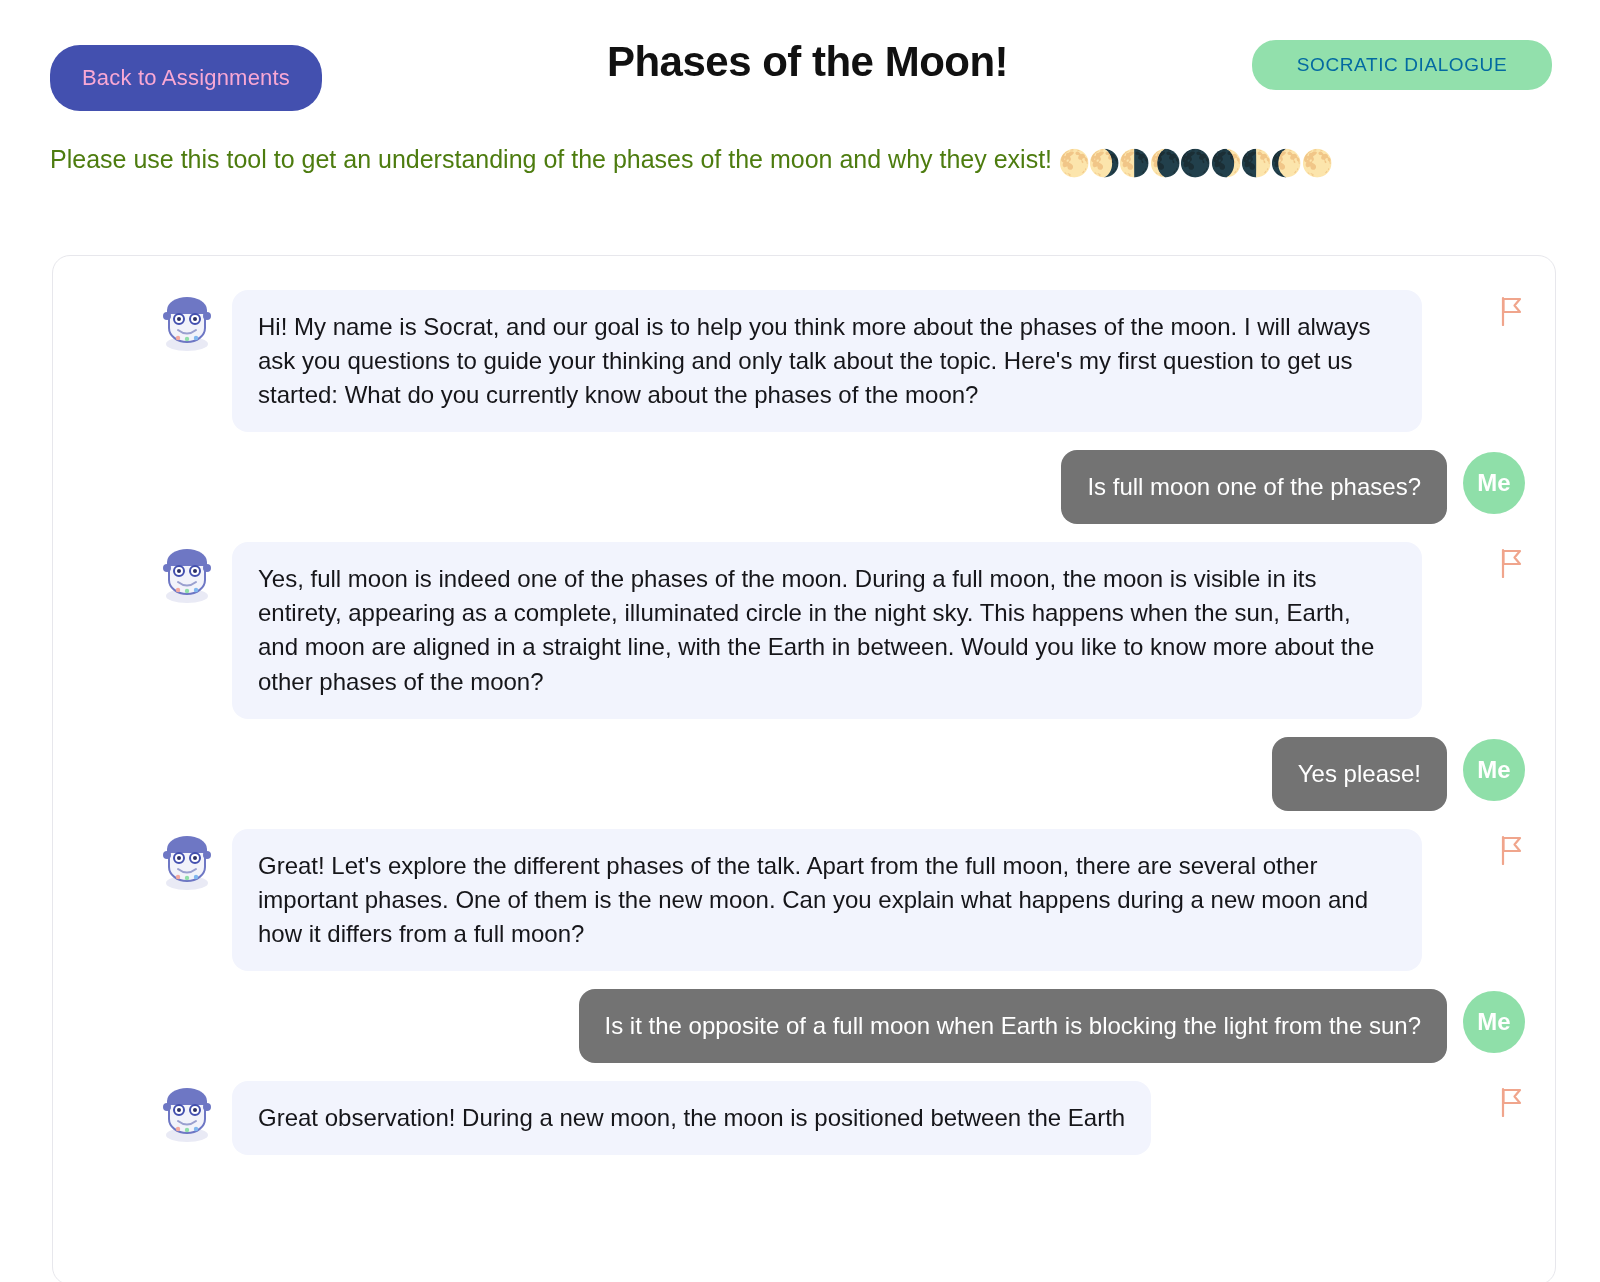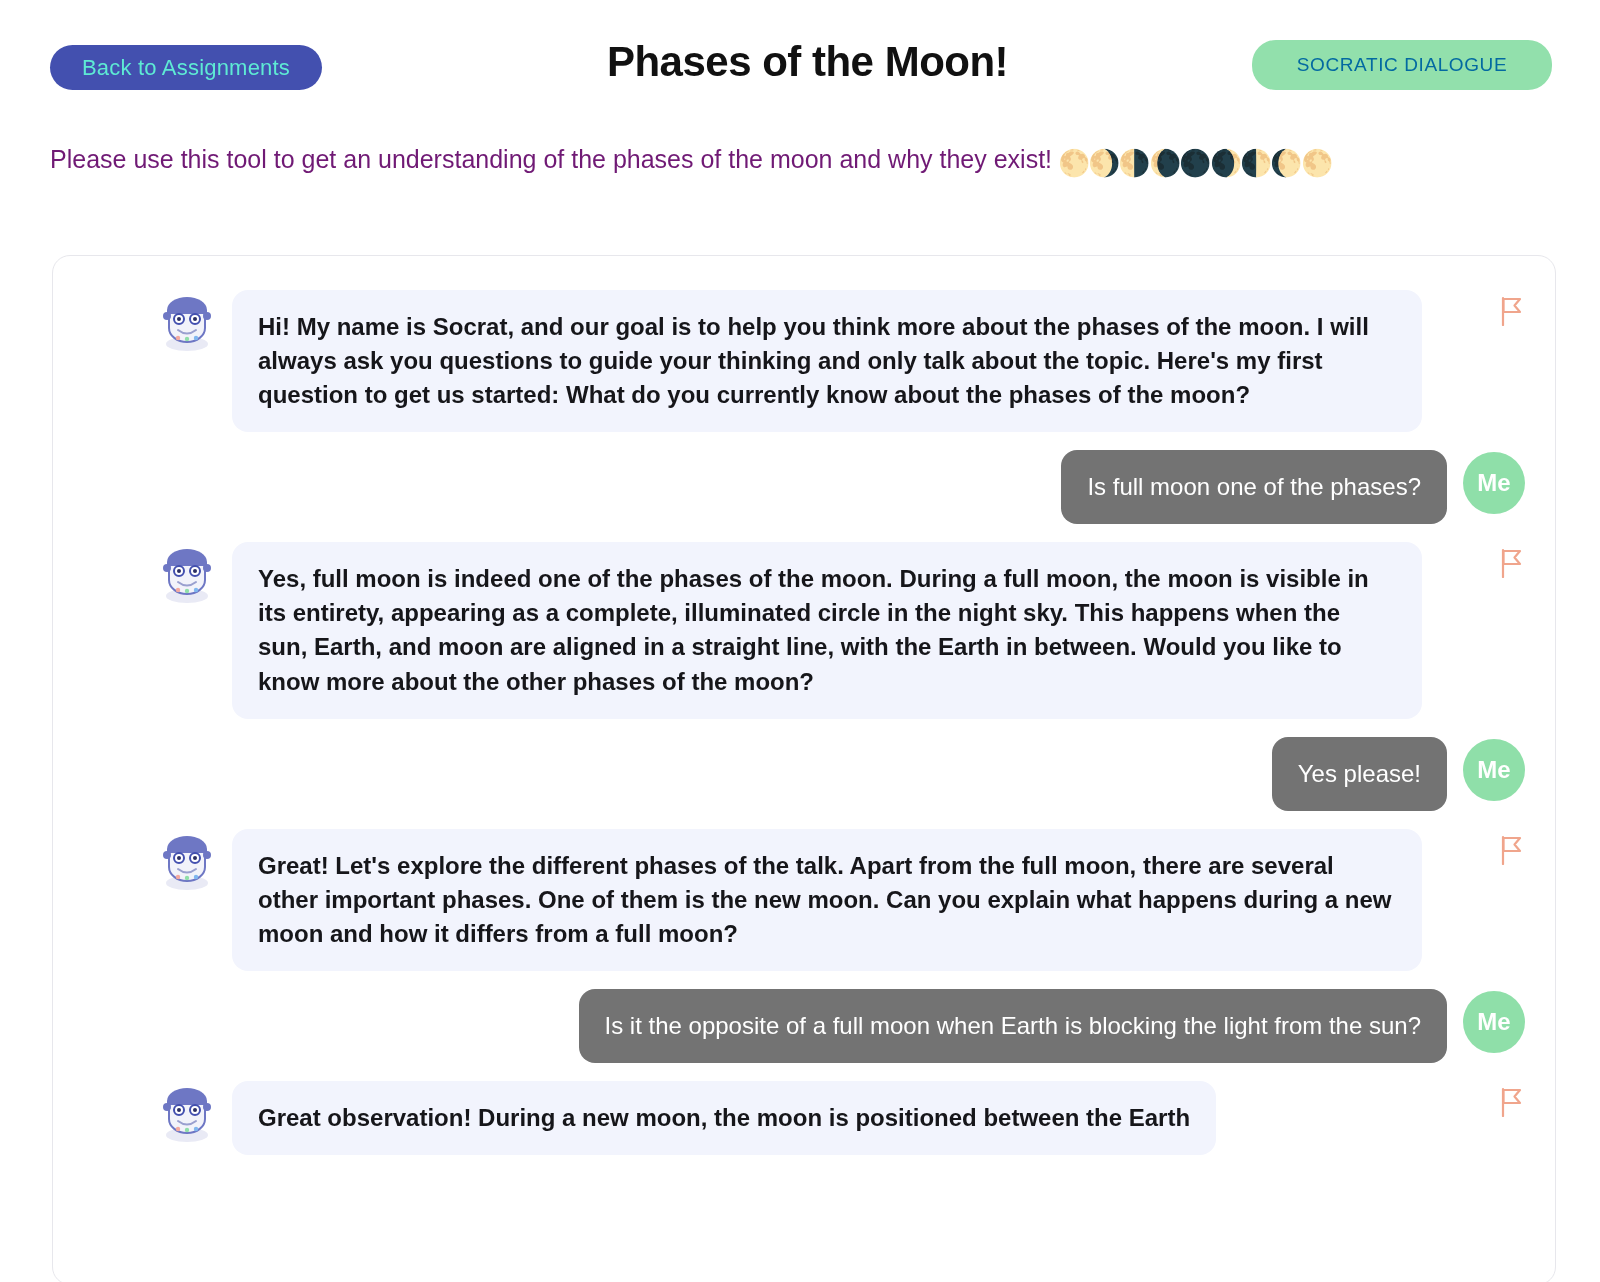--- a/index.html
+++ b/index.html
@@ -26,24 +26,24 @@
     position: relative;
     height: 140px;
     padding: 0 50px;
   }
 
   .back-btn {
     position: absolute;
     left: 50px;
     top: 45px;
     background: #4350af;
-    color: #5eead4;
+    color: #f9a8d4;
     border: none;
     border-radius: 30px;
-    height: 45px;
+    height: 66px;
     padding: 0 32px;
     font-size: 22px;
     font-family: "Liberation Sans", sans-serif;
     cursor: pointer;
     letter-spacing: 0.2px;
   }
 
   .page-title {
     position: absolute;
     left: 15px;
@@ -71,21 +71,21 @@
     letter-spacing: 0.6px;
     min-width: 300px;
     text-align: center;
   }
 
   .subtitle {
     position: absolute;
     left: 50px;
     top: 145px;
     font-size: 25px;
-    color: #701a75;
+    color: #4d7c0f;
     white-space: nowrap;
   }
   .moon-row {
     display: inline-block;
     vertical-align: -4px;
     margin-left: 6px;
     letter-spacing: -2px;
     font-size: 26px;
   }
 
@@ -124,21 +124,20 @@
   .bubble {
     border-radius: 16px;
     padding: 20px 26px;
     font-size: 24px;
     line-height: 1.42;
   }
   .bubble.bot {
     background: #f2f4fd;
     color: #16161a;
     max-width: 1190px;
-    font-weight: bold;
   }
   .bubble.me {
     background: #737373;
     color: #ffffff;
     max-width: 1120px;
   }
 
   .me-avatar {
     width: 62px;
     height: 62px;

